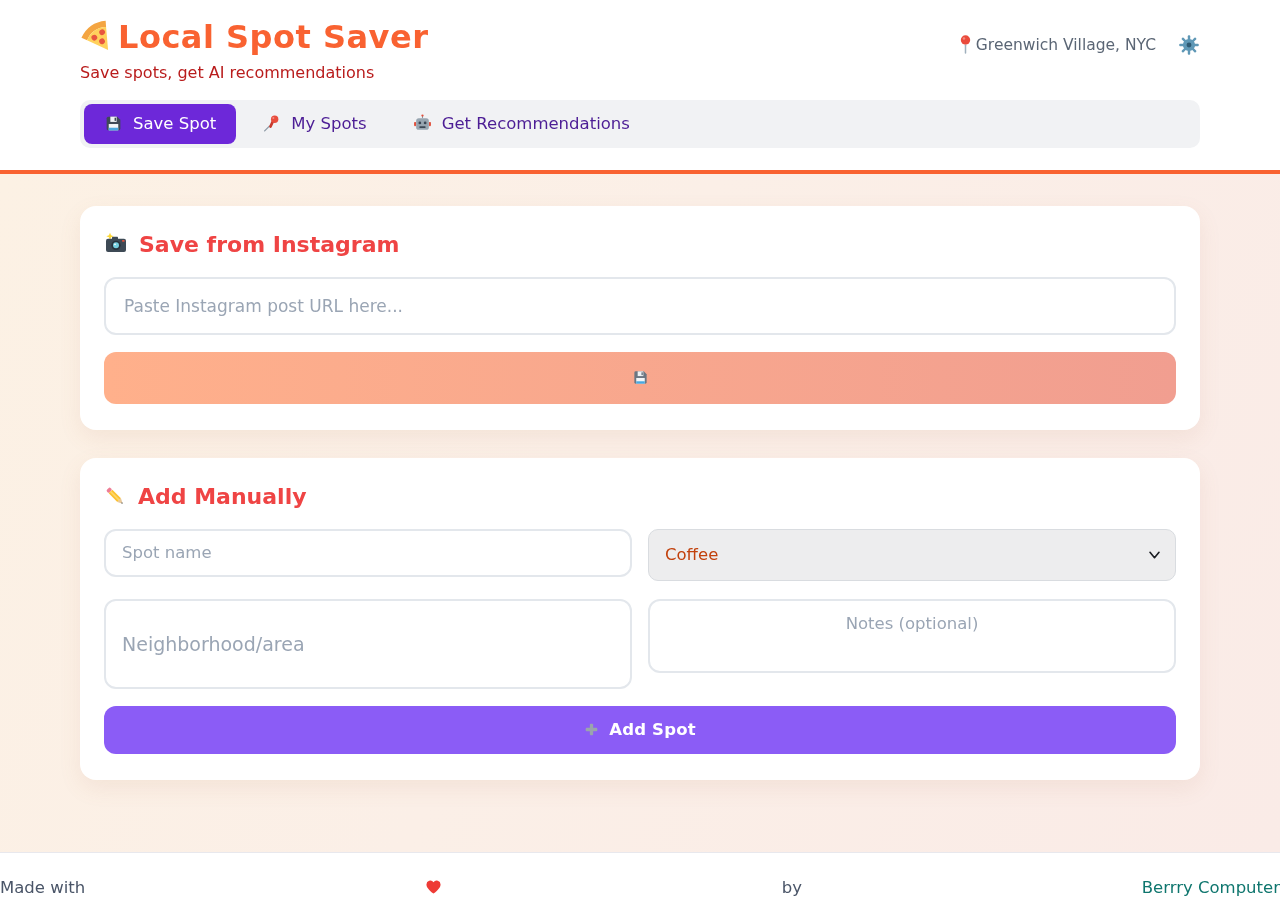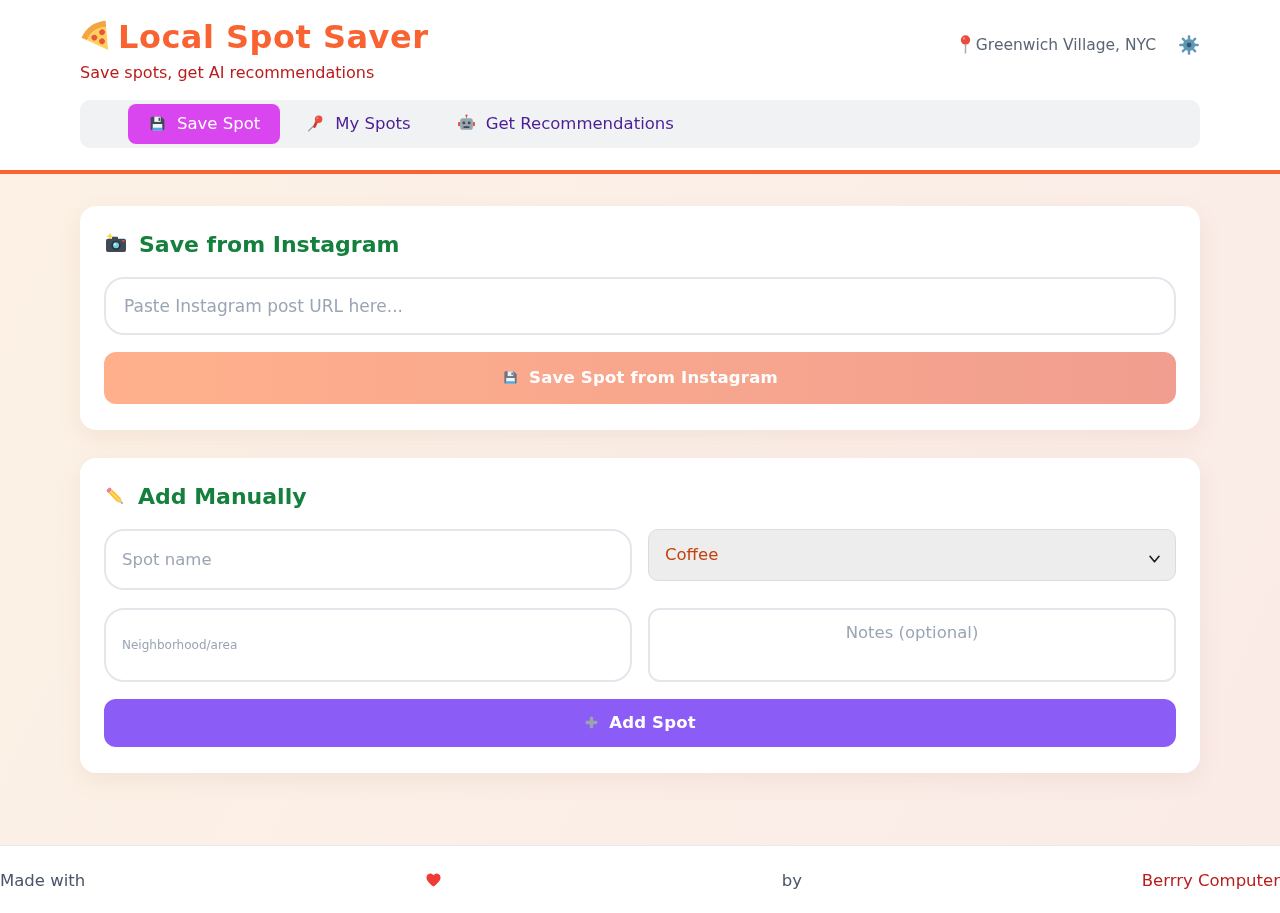--- a/index.html
+++ b/index.html
@@ -20,59 +20,59 @@
   .subtitle { margin:7px 0 0; font-size:16px; color:#b91c1c; }
   .header-right { display:flex; align-items:center; gap:22px; margin-top:16px; }
   .location { display:flex; align-items:center; gap:3px; font-size:15.5px; color:#5b6675; }
   .gear-btn { background:none; border:none; padding:0; cursor:pointer; line-height:0; }
 
   
   nav { margin-top:18px; background:#f1f2f4; border-radius:10px; padding:4px; display:flex; gap:6px; align-items:center; }
   .tab { display:flex; align-items:center; gap:10px; padding:10px 20px; border-radius:8px;
          font-size:16.5px; color:#4c1d95; background:transparent; border:none; cursor:pointer;
          font-family:inherit; line-height:1.2; }
-  .tab.active { background:#d946ef; color:#ffffff;margin-left:44px; }
+  .tab.active { background:#6d28d9; color:#ffffff; }
 
   
   main { flex:1; padding:32px 0 72px;
          background:linear-gradient(115deg,#fcf1e4 0%,#fbefe7 45%,#faebe7 100%); }
   .card { background:#ffffff; border-radius:16px; padding:26px 24px;
           box-shadow:0 8px 22px rgba(180,120,90,0.10); }
   .card + .card { margin-top:28px; }
-  .card-title { margin:0 0 20px; font-size:22px; font-weight:bold; color:#15803d;
+  .card-title { margin:0 0 20px; font-size:22px; font-weight:bold; color:#ef4444;
                 display:flex; align-items:center; gap:11px; }
 
-  .text-input { width:100%; height:58px; border:2px solid #e3e7ec; border-radius:20px;
+  .text-input { width:100%; height:58px; border:2px solid #e3e7ec; border-radius:12px;
                 padding:0 18px; font-size:17px; color:#2d3440; background:#ffffff; font-family:inherit; outline:none; }
   ::placeholder { color:#9aa5b4; opacity:1; }
 
   .btn { width:100%; margin-top:17px; border:none; border-radius:12px; color:#ffffff;
          font-size:16.5px; font-weight:bold; display:flex; align-items:center; justify-content:center;
          gap:10px; cursor:pointer; font-family:inherit; letter-spacing:0.2px; }
   .btn-gradient { height:52px; background:linear-gradient(90deg,#ffb08b 0%,#f19e90 100%); }
   .btn-flat { height:48px; background:#8b5cf6; }
 
   .form-grid { display:grid; grid-template-columns:1fr 1fr; gap:18px 16px; }
-  .input-sm { height:61px; font-size:16.5px; padding:0 16px; }
-  .input-tall { height:74px; font-size:12px; padding:0 16px; }
+  .input-sm { height:48px; font-size:16.5px; padding:0 16px; }
+  .input-tall { height:90px; font-size:19px; padding:0 16px; }
   .select-wrap { position:relative; }
   .category-select { appearance:none; -webkit-appearance:none; -moz-appearance:none;
                      width:100%; height:52px; border:1px solid #d9dce0; border-radius:10px;
                      background:#ededee; font-size:16.5px; color:#c2410c; padding:0 16px;
                      font-family:inherit; cursor:pointer; outline:none; }
   .chevron { position:absolute; right:15px; top:50%; transform:translateY(-50%); pointer-events:none; line-height:0; }
   .notes-area { width:100%; height:74px; border:2px solid #e3e7ec; border-radius:12px;
                 padding:13px 16px; font-size:16.5px; color:#2d3440; resize:none;
                 font-family:inherit; outline:none;text-align:center; }
 
   
   footer { background:#ffffff; border-top:1px solid #e8e8ed; height:70px;
            display:flex; align-items:center; justify-content:space-between; gap:7px;
            font-size:16.5px; color:#4a5568; }
-  footer a { color:#b91c1c; text-decoration:none; cursor:pointer; }
+  footer a { color:#0f766e; text-decoration:none; cursor:pointer; }
 
   .icon { display:inline-block; line-height:0; flex:0 0 auto; }
 </style>
 </head>
 <body>
 
 <div class="page">
 
   <header>
     <div class="container">
@@ -196,21 +196,20 @@
         <button class="btn btn-gradient">
           <span class="icon">
             <svg width="17" height="17" viewBox="0 0 36 36">
               <path d="M5 8 a3 3 0 0 1 3-3 H25 L31 11 V28 a3 3 0 0 1 -3 3 H8 a3 3 0 0 1 -3 -3 Z" fill="#6b7682"></path>
               <rect x="12" y="5" width="12" height="10" fill="#eef2f5"></rect>
               <rect x="20" y="7" width="3" height="6" fill="#6b7682"></rect>
               <rect x="9" y="19" width="18" height="12" fill="#f4f6f8"></rect>
               <rect x="9" y="26" width="18" height="5" fill="#49a8e0"></rect>
             </svg>
           </span>
-          <span>Save Spot from Instagram</span>
         </button>
       </section>
 
       <section class="card">
         <h2 class="card-title">
           <span class="icon">
             <svg width="23" height="23" viewBox="0 0 36 36">
               <g transform="rotate(-45 18 18)">
                 <rect x="14" y="1" width="8" height="6" rx="2.5" fill="#ee7d95"></rect>
                 <rect x="14" y="7" width="8" height="19" fill="#fcc12e"></rect>

